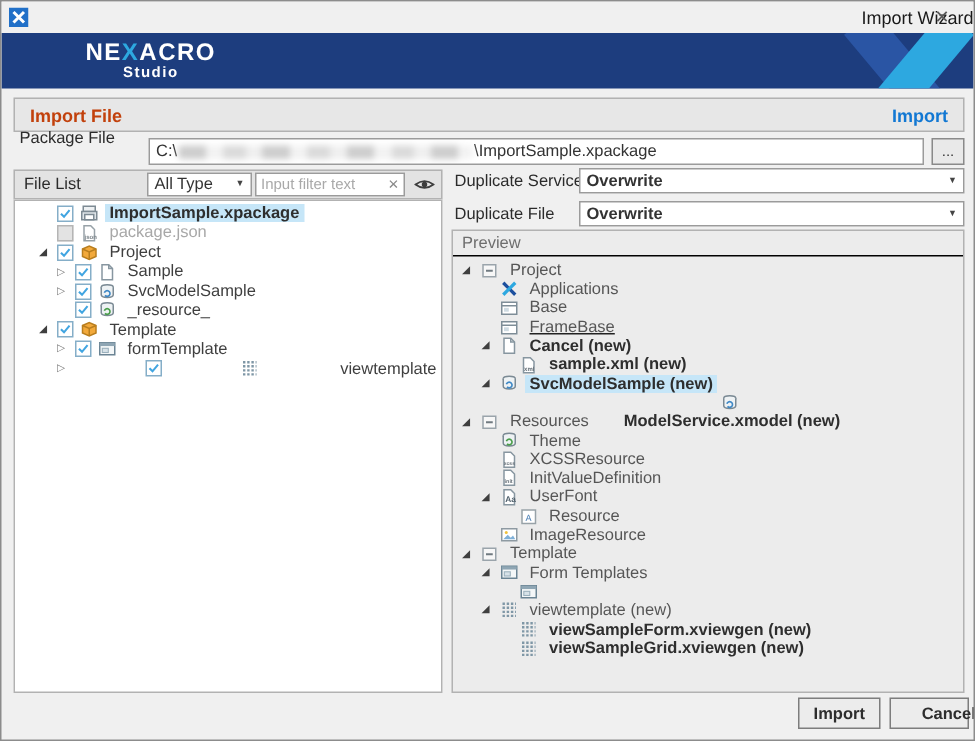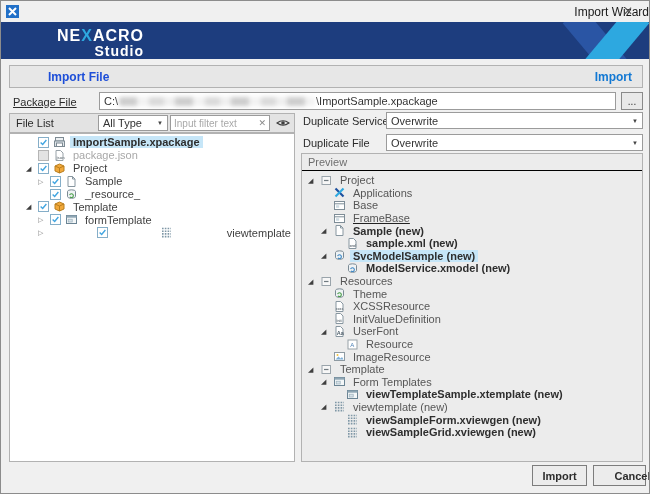--- a/index.html
+++ b/index.html
@@ -7,31 +7,31 @@
   
   .titlebar{position:absolute;left:0;top:0;width:100%;height:21px;background:#f0f0f0;display:flex;align-items:center;justify-content:space-between;}
   .app-icon{width:13px;height:13px;margin:0 6px 0 5px;flex:none;}
   .title-text{font-size:12px;color:#1a1a1a;}
   .close-btn{position:absolute;right:8px;top:0;width:26px;height:20px;display:flex;align-items:center;justify-content:center;color:#5a5a5a;font-size:12px;cursor:default;}
   
   .banner{position:absolute;left:0;top:21px;width:100%;height:37px;background:#1d3d7e;overflow:hidden;}
   .brand{position:absolute;left:56px;top:6px;line-height:1;}
   .brand-main{font-size:16px;font-weight:bold;color:#ffffff;letter-spacing:1px;}
   .brand-main .bx{color:#2da8e0;}
-  .brand-sub{display:block;text-align:right;font-size:14px;font-weight:bold;color:#ffffff;letter-spacing:1px;margin-top:0;}
+  .brand-sub{display:block;text-align:center;font-size:10px;font-weight:bold;color:#ffffff;letter-spacing:1px;margin-top:0;}
   .xgfx{position:absolute;right:0;top:0;width:108px;height:100%;overflow:hidden;}
   .xbar{position:absolute;width:26px;height:110px;top:-20px;}
   .xbar.dark{left:54px;background:#2a55a4;transform:rotate(-40deg);}
   .xbar.light{left:50px;background:#2da8e0;transform:rotate(40deg);}
   
   .section-header{position:absolute;left:8px;top:64px;width:634px;height:23px;box-sizing:border-box;background:#e7e7e7;border:1px solid #b2b2b2;display:flex;align-items:center;justify-content:space-between;padding:0 10px;}
-  .section-title{font-weight:bold;font-size:12px;color:#1d4ed8;margin-left:28px;}
+  .section-title{font-weight:bold;font-size:12px;color:#c2410c;}
   .import-link{font-weight:bold;font-size:12px;color:#1278d3;cursor:pointer;}
   
-  .pf-label{position:absolute;left:12px;top:95px;font-size:11px;color:#2b2b2b;text-decoration:underline;}
+  .pf-label{position:absolute;left:12px;top:85px;font-size:11px;color:#2b2b2b;}
   .pf-input{position:absolute;left:98px;top:91px;width:517px;height:18px;box-sizing:border-box;background:#fff;border:1px solid #9b9b9b;display:flex;align-items:center;padding:0 4px;font-size:11px;color:#333;white-space:nowrap;overflow:hidden;}
   .blurbar{display:inline-block;width:196px;height:9px;margin:0 1px;border-radius:2px;filter:blur(2px);background:repeating-linear-gradient(90deg,#cdcdcd 0 18px,#f2f2f2 18px 30px,#dadada 30px 45px,#efefef 45px 56px);}
   .browse-btn{position:absolute;left:620px;top:91px;width:22px;height:18px;box-sizing:border-box;background:#e9e9e9;border:1px solid #8a8a8a;font-size:10px;color:#333;display:flex;align-items:center;justify-content:center;cursor:pointer;}
   
   .fl-bar{position:absolute;left:8px;top:112px;width:286px;height:20px;box-sizing:border-box;background:#e3e3e3;border:1px solid #b2b2b2;}
   .fl-label{position:absolute;left:6px;top:3px;font-size:11px;color:#2b2b2b;}
   .combo{box-sizing:border-box;background:#fff;border:1px solid #9b9b9b;display:flex;align-items:center;justify-content:space-between;padding:0 4px;font-size:11px;color:#333;cursor:pointer;}
   .combo .arrow-dn{font-size:6px;color:#444;flex:none;margin-left:4px;}
   .type-combo{position:absolute;left:88px;top:1px;width:70px;height:16px;}
   .filter-wrap{position:absolute;left:160px;top:1px;width:100px;height:16px;box-sizing:border-box;background:#fff;border:1px solid #9b9b9b;display:flex;align-items:center;}
@@ -39,21 +39,21 @@
   .filter-input::placeholder{color:#a9a9a9;}
   .filter-clear{flex:none;font-size:9px;color:#8a8a8a;padding:0 3px;cursor:pointer;}
   .eye-btn{position:absolute;left:263px;top:1px;width:20px;height:16px;display:flex;align-items:center;justify-content:center;cursor:pointer;}
   
   .file-tree-panel{position:absolute;left:8px;top:132px;width:286px;height:329px;box-sizing:border-box;background:#fff;border:1px solid #b2b2b2;overflow:hidden;padding-top:2px;}
   .preview-panel{position:absolute;left:300px;top:152px;width:342px;height:309px;box-sizing:border-box;background:#ececec;border:1px solid #b2b2b2;overflow:hidden;}
   .preview-header{height:16px;line-height:16px;padding-left:6px;font-size:11px;color:#6e6e6e;border-bottom:1px solid #000000;}
   .preview-tree{padding-top:3px;}
   
   .dup-label{position:absolute;font-size:11px;color:#2b2b2b;}
-  .dup-combo{position:absolute;left:385px;width:257px;height:17px;}
+  .dup-combo{position:absolute;left:385px;width:257px;height:17px;font-weight:bold;}
   
   .trow{display:flex;align-items:center;height:12.9px;white-space:nowrap;}
   .preview-tree .trow{height:12.6px;}
   .arrow{flex:none;width:12px;font-size:7px;color:#3f3f3f;text-align:left;line-height:1;}
   .arrow.col{color:#7a7a7a;}
   .cb{flex:none;width:11px;height:11px;box-sizing:border-box;border:1px solid #85aec8;background:#fff;display:inline-flex;align-items:center;justify-content:center;margin-right:4px;}
   .cb.disabled{background:#e3e3e3;border-color:#b5b5b5;}
   .tic{flex:none;width:13px;height:13px;margin-right:4px;display:inline-flex;align-items:center;justify-content:center;}
   .tlabel{font-size:11px;color:#3f3f3f;padding:0 3px;line-height:12px;}
   .preview-tree .tlabel{color:#565656;}
@@ -175,20 +175,36 @@
         </span>
         <span class="tic">
           <svg width="13" height="13">
             <path d="M3,1.5 h4.5 L10,4 v7.5 H3 z" fill="#fff" stroke="#8796a0"></path>
             <path d="M7.5,1.5 v2.5 h2.5" fill="none" stroke="#8796a0"></path>
           </svg>
         </span>
         <span class="tlabel">Sample</span>
       </div>
       <div class="trow" style="padding-left: 28px;">
+        <span class="arrow col">▷</span>
+        <span class="cb">
+          <svg width="11" height="11" viewBox="0 0 11 11">
+            <path d="M2,5.5 L4.5,8 L9,2.5" fill="none" stroke="#41a5e1" stroke-width="1.7"></path>
+          </svg>
+        </span>
+        <span class="tic">
+          <svg width="13" height="13">
+            <ellipse cx="6.5" cy="3.5" rx="4" ry="1.7" fill="#eef2f4" stroke="#7b8a94"></ellipse>
+            <path d="M2.5,3.5 v5 c0,1 1.8,1.8 4,1.8 s4,-0.8 4,-1.8 v-5" fill="#eef2f4" stroke="#7b8a94"></path>
+            <path d="M4.6,7.2 a1.9,1.9 0 1 1 0.4,1.7" fill="none" stroke="#3f88c5" stroke-width="1.1"></path>
+          </svg>
+        </span>
+        <span class="tlabel">SvcModelSample</span>
+      </div>
+      <div class="trow" style="padding-left: 28px;">
         <span class="arrow"></span>
         <span class="cb">
           <svg width="11" height="11" viewBox="0 0 11 11">
             <path d="M2,5.5 L4.5,8 L9,2.5" fill="none" stroke="#41a5e1" stroke-width="1.7"></path>
           </svg>
         </span>
         <span class="tic">
           <svg width="13" height="13">
             <ellipse cx="6.5" cy="3.5" rx="4" ry="1.7" fill="#eef2f4" stroke="#7b8a94"></ellipse>
             <path d="M2.5,3.5 v5 c0,1 1.8,1.8 4,1.8 s4,-0.8 4,-1.8 v-5" fill="#eef2f4" stroke="#7b8a94"></path>
@@ -301,21 +317,21 @@
           <span class="tlabel">FrameBase</span>
         </div>
         <div class="trow bold" style="padding-left: 19px;">
           <span class="arrow">◢</span>
           <span class="tic">
             <svg width="13" height="13">
               <path d="M3,1.5 h4.5 L10,4 v7.5 H3 z" fill="#fff" stroke="#8796a0"></path>
               <path d="M7.5,1.5 v2.5 h2.5" fill="none" stroke="#8796a0"></path>
             </svg>
           </span>
-          <span class="tlabel">Sample (new)</span>
+          <span class="tlabel">Cancel (new)</span>
         </div>
         <div class="trow bold" style="padding-left: 32px;">
           <span class="arrow"></span>
           <span class="tic">
             <svg width="13" height="13">
               <path d="M3,1.5 h4.5 L10,4 v7.5 H3 z" fill="#fff" stroke="#8796a0"></path>
               <text x="3.4" y="10.3" font-size="4" fill="#667078" font-weight="bold">xml</text>
             </svg>
           </span>
           <span class="tlabel">sample.xml (new)</span>
@@ -324,21 +340,21 @@
           <span class="arrow">◢</span>
           <span class="tic">
             <svg width="13" height="13">
               <ellipse cx="6.5" cy="3.5" rx="4" ry="1.7" fill="#eef2f4" stroke="#7b8a94"></ellipse>
               <path d="M2.5,3.5 v5 c0,1 1.8,1.8 4,1.8 s4,-0.8 4,-1.8 v-5" fill="#eef2f4" stroke="#7b8a94"></path>
               <path d="M4.6,7.2 a1.9,1.9 0 1 1 0.4,1.7" fill="none" stroke="#3f88c5" stroke-width="1.1"></path>
             </svg>
           </span>
           <span class="tlabel sel">SvcModelSample (new)</span>
         </div>
-        <div class="trow bold" style="padding-left: 32px;">
+        <div class="trow bold" style="padding-left: 32px; flex-direction: column;">
           <span class="arrow"></span>
           <span class="tic">
             <svg width="13" height="13">
               <ellipse cx="6.5" cy="3.5" rx="4" ry="1.7" fill="#eef2f4" stroke="#7b8a94"></ellipse>
               <path d="M2.5,3.5 v5 c0,1 1.8,1.8 4,1.8 s4,-0.8 4,-1.8 v-5" fill="#eef2f4" stroke="#7b8a94"></path>
               <path d="M4.6,7.2 a1.9,1.9 0 1 1 0.4,1.7" fill="none" stroke="#3f88c5" stroke-width="1.1"></path>
             </svg>
           </span>
           <span class="tlabel">ModelService.xmodel (new)</span>
         </div>
@@ -437,21 +453,20 @@
         </div>
         <div class="trow bold" style="padding-left: 32px;">
           <span class="arrow"></span>
           <span class="tic">
             <svg width="13" height="13">
               <rect x="1.5" y="2.5" width="10" height="8" fill="#f4f7f8" stroke="#6b8494"></rect>
               <rect x="1.5" y="2.5" width="10" height="2.2" fill="#8fa6b4"></rect>
               <rect x="3.2" y="6.2" width="4" height="2.8" fill="#d7e2e8" stroke="#9ab0bc" stroke-width="0.7"></rect>
             </svg>
           </span>
-          <span class="tlabel">viewTemplateSample.xtemplate (new)</span>
         </div>
         <div class="trow" style="padding-left: 19px;">
           <span class="arrow">◢</span>
           <span class="tic">
             <svg width="13" height="13">
               <path d="M2,2.5 h9 M2,5.2 h9 M2,7.9 h9 M2,10.6 h9" stroke="#7f97a6" stroke-width="1.6" stroke-dasharray="1.6 1.2"></path>
             </svg>
           </span>
           <span class="tlabel">viewtemplate (new)</span>
         </div>

